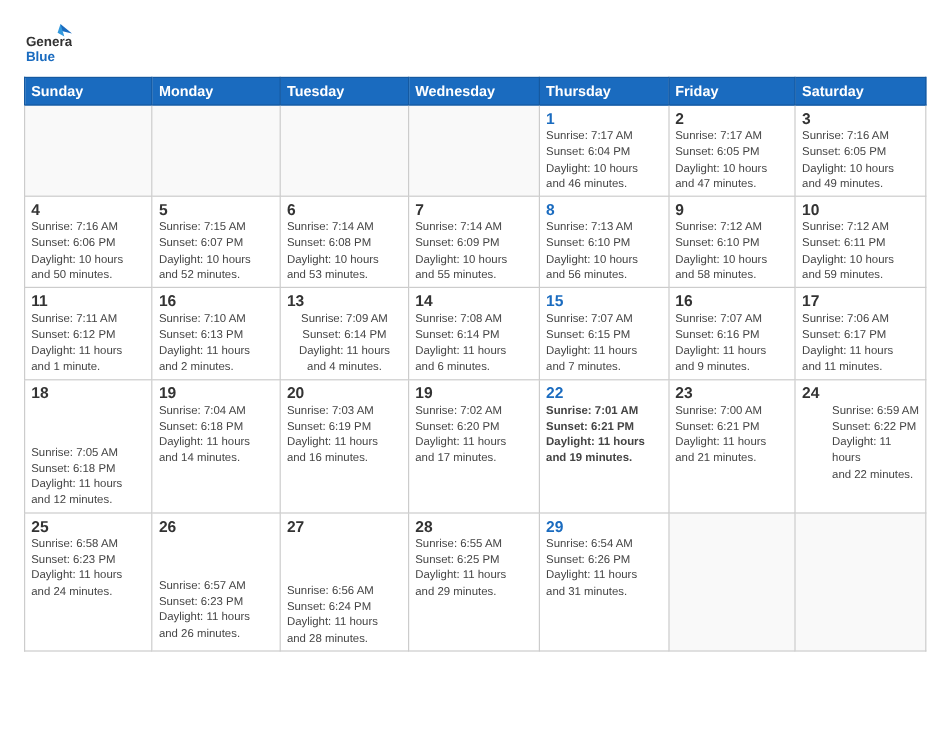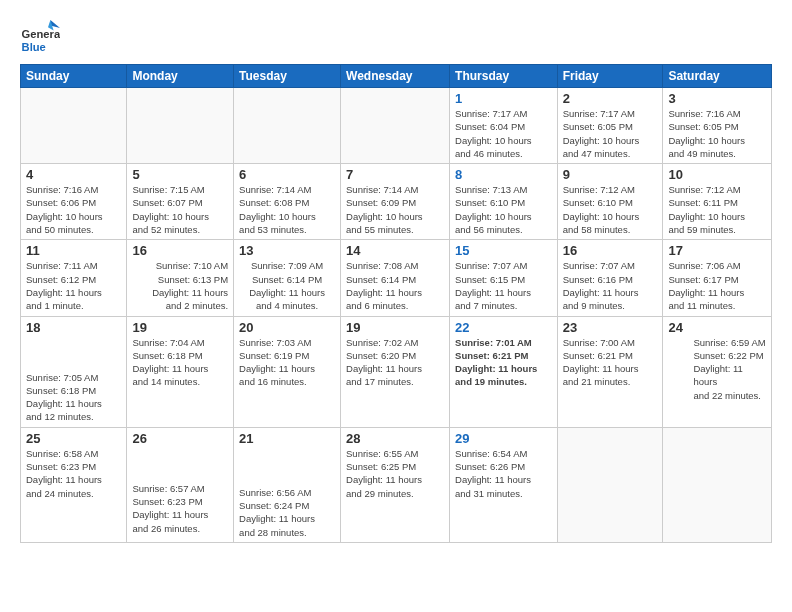--- a/index.html
+++ b/index.html
@@ -198,21 +198,21 @@
         <tr>
           <td>
             <span class="day-num">11</span>
             <div class="day-info" style="white-space: pre-line;">Sunrise: 7:11 AM
 Sunset: 6:12 PM
 Daylight: 11 hours
 and 1 minute.</div>
           </td>
           <td>
             <span class="day-num">16</span>
-            <div class="day-info" style="white-space: pre-line; text-align: right;">Sunrise: 7:10 AM
+            <div class="day-info" style="white-space: pre-line;">Sunrise: 7:10 AM
 Sunset: 6:13 PM
 Daylight: 11 hours
 and 2 minutes.</div>
           </td>
           <td>
             <span class="day-num">13</span>
             <div class="day-info" style="white-space: pre-line; text-align: center;">Sunrise: 7:09 AM
 Sunset: 6:14 PM
 Daylight: 11 hours
 and 4 minutes.</div>
@@ -306,21 +306,21 @@
 and 24 minutes.</div>
           </td>
           <td>
             <span class="day-num">26</span>
             <div class="day-info" style="white-space: pre-line; margin-top: 36px;">Sunrise: 6:57 AM
 Sunset: 6:23 PM
 Daylight: 11 hours
 and 26 minutes.</div>
           </td>
           <td>
-            <span class="day-num">21</span>
+            <span class="day-num">27</span>
             <div class="day-info" style="white-space: pre-line; margin-top: 40px;">Sunrise: 6:56 AM
 Sunset: 6:24 PM
 Daylight: 11 hours
 and 28 minutes.</div>
           </td>
           <td>
             <span class="day-num">28</span>
             <div class="day-info" style="white-space: pre-line;">Sunrise: 6:55 AM
 Sunset: 6:25 PM
 Daylight: 11 hours

